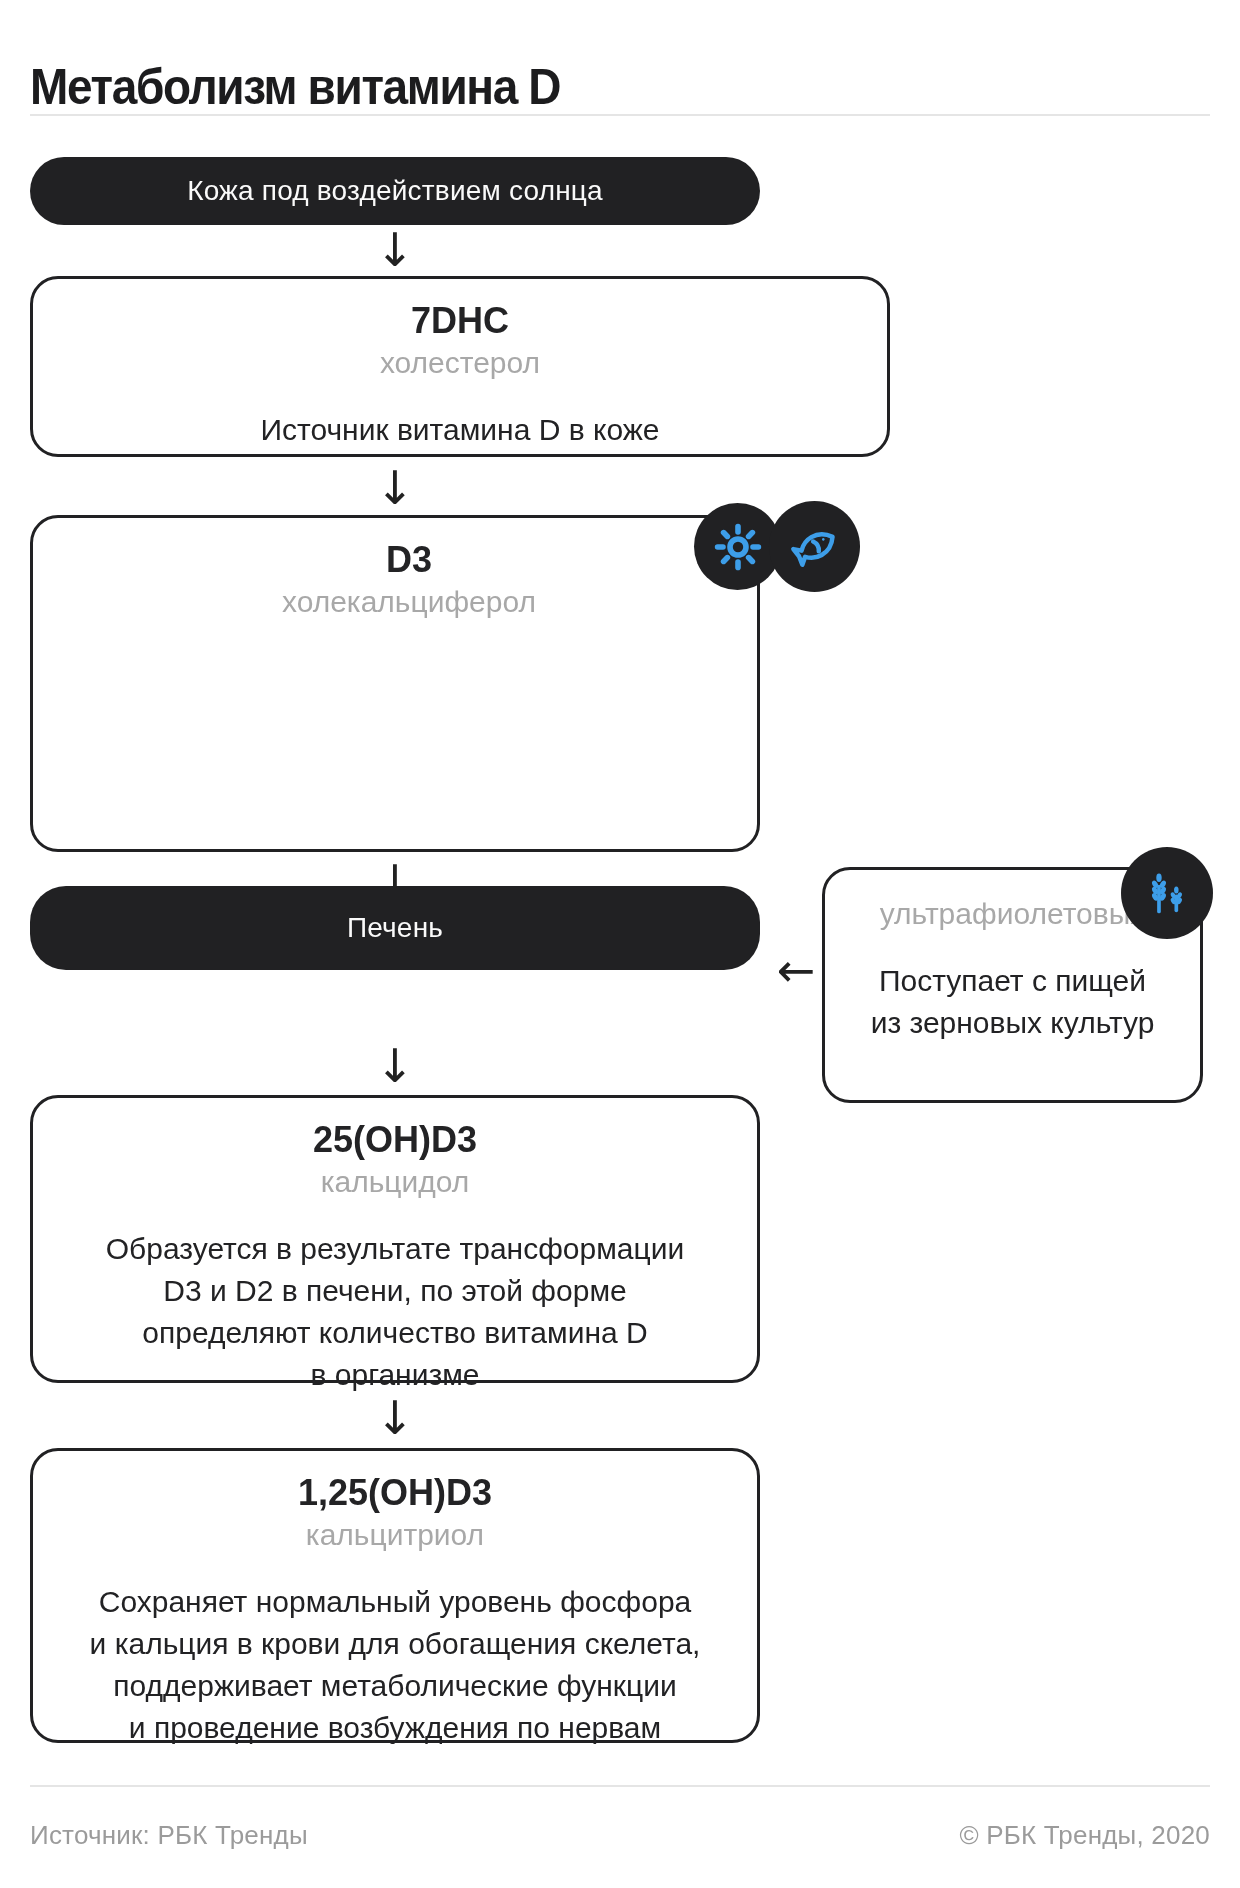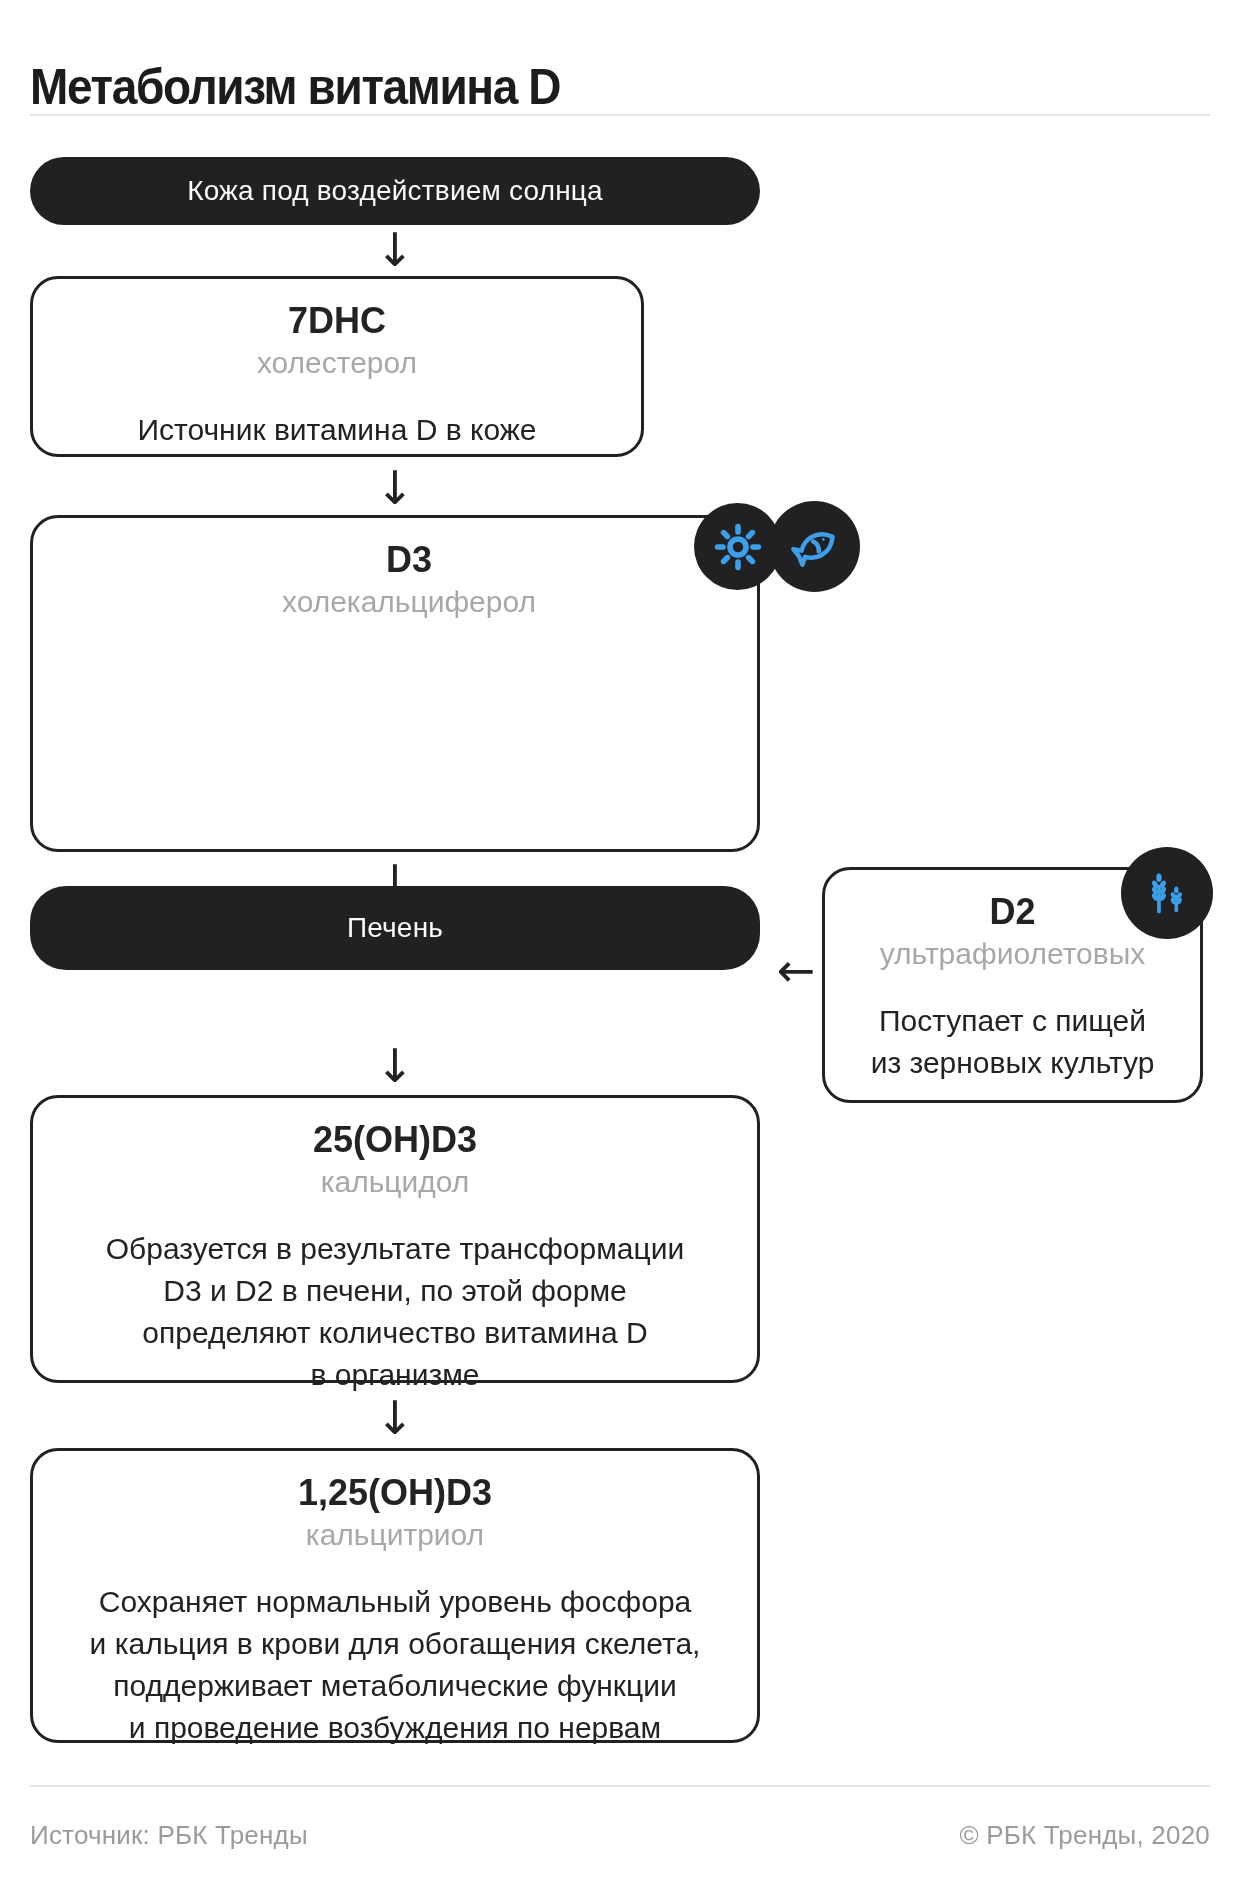--- a/index.html
+++ b/index.html
@@ -45,21 +45,21 @@
 
 <h1 class="abs page-title">Метаболизм витамина D</h1>
 <div class="abs divider" style="top:114px;"></div>
 
 <div class="abs pill" style="top:157px;height:68px;">
   <span>Кожа под воздействием солнца</span>
 </div>
 
 <div class="abs arrow arrow-col" style="top:226px;">↓</div>
 
-<div class="abs node" style="left:30px;top:276px;width:614px;height:181px;">
+<div class="abs node" style="left:30px;top:276px;width:860px;height:181px;">
   <div class="node-title">7DHC</div>
   <div class="node-sub">холестерол</div>
   <div class="node-body">Источник витамина D в коже</div>
 </div>
 
 <div class="abs arrow arrow-col" style="top:464px;">↓</div>
 
 <div class="abs node" style="left:30px;top:515px;width:730px;height:337px;padding-left:28px;">
   <div class="node-title">D3</div>
   <div class="node-sub">холекальциферол</div>
@@ -83,21 +83,20 @@
 
 <div class="abs arrow arrow-col" style="top:858px;">↓</div>
 
 <div class="abs pill" style="top:886px;height:84px;">
   <span>Печень</span>
 </div>
 
 <div class="abs arrow" style="left:768px;top:946px;width:56px;">←</div>
 
 <div class="abs node" style="left:822px;top:867px;width:381px;height:236px;">
-  <div class="node-title">D2</div>
   <div class="node-sub">ультрафиолетовых</div>
   <div class="node-body">Поступает с пищей
 из зерновых культур</div>
 </div>
 
 <div class="abs icon-circle" style="left:1121px;top:847px;width:92px;height:92px;">
   <svg width="52" height="52" viewBox="0 0 24 24">
     <g fill="#3d9ee9">
       <ellipse cx="8.3" cy="5" rx="1.25" ry="1.95"></ellipse>
       <ellipse cx="6.5" cy="8" rx="1.2" ry="1.85" transform="rotate(-28 6.5 8)"></ellipse>

